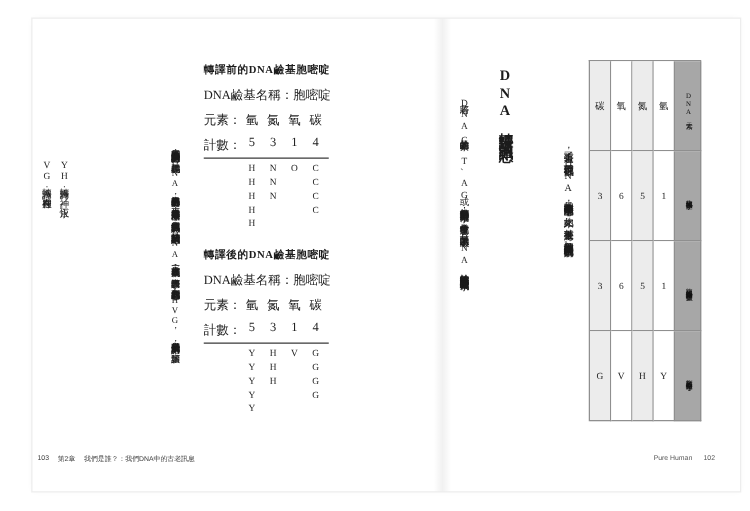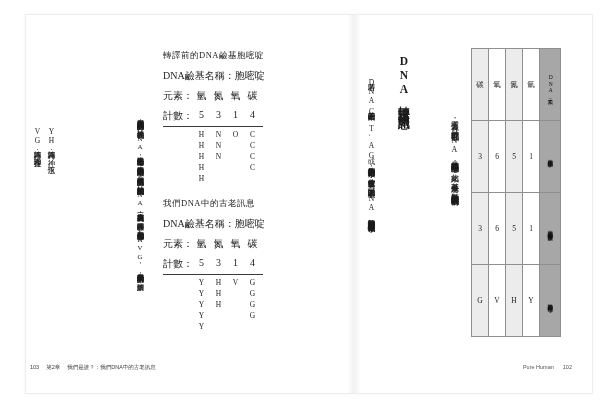--- a/index.html
+++ b/index.html
@@ -32,21 +32,21 @@
     font-size:7px; line-height:24px; text-indent:2em; letter-spacing:0.2px;
   }
   .lp-quotes {
     position:absolute; left:28px; top:127px; height:225px; width:30px;
     font-size:7.5px;
   }
   .lp-quotes .q { line-height:14px; }
 
   .basebox { position:absolute; left:163px; width:172px; height:146px; }
   .bb1 { top:50px; } .bb2 { top:198px; }
-  .bb-title { font-size:8.5px; font-weight:normal; letter-spacing:0.5px; }
+  .bb-title { font-size:8.5px; font-weight:bold; letter-spacing:0.5px; }
   .bb-sub   { font-size:10px; margin-top:7px; }
   .bb-row   { display:flex; font-size:10px; margin-top:6px; }
   .bb-label { width:30px; }
   .bb-cell  { width:17px; text-align:center; }
   .bb-grid  { width:100px; border-top:1px solid #3a3a3a; margin-top:3px; padding-top:3px; }
   .bb-lrow  { display:flex; height:11px; font-size:7.5px; }
   .bb-sp    { width:30px; }
 
   
   .rp-para {
@@ -135,21 +135,21 @@
         <span class="bb-sp"></span>
         <span class="bb-cell">H</span>
         <span class="bb-cell"></span>
         <span class="bb-cell"></span>
         <span class="bb-cell"></span>
       </div>
   </div>
 </div>
 
 <div class="basebox bb2">
-  <div class="bb-title">我們DNA中的古老訊息</div>
+  <div class="bb-title">轉譯後的DNA鹼基胞嘧啶</div>
   <div class="bb-sub">DNA鹼基名稱：胞嘧啶</div>
   <div class="bb-row">
     <span class="bb-label">元素：</span>
     <span class="bb-cell">氫</span>
     <span class="bb-cell">氮</span>
     <span class="bb-cell">氧</span>
     <span class="bb-cell">碳</span>
   </div>
   <div class="bb-row">
     <span class="bb-label">計數：</span>

